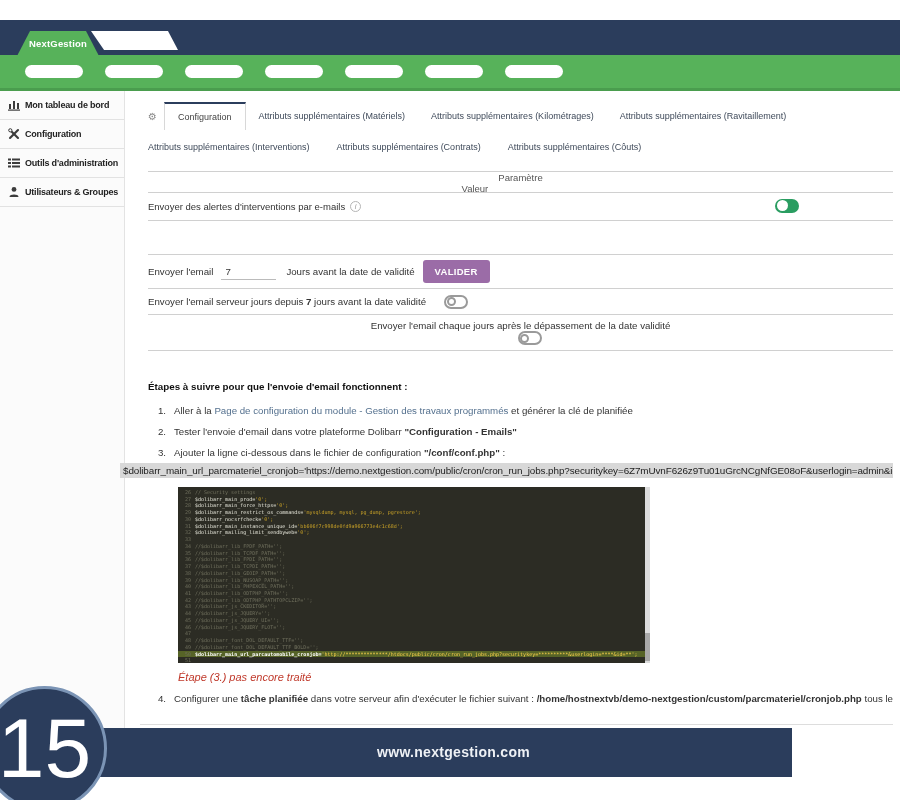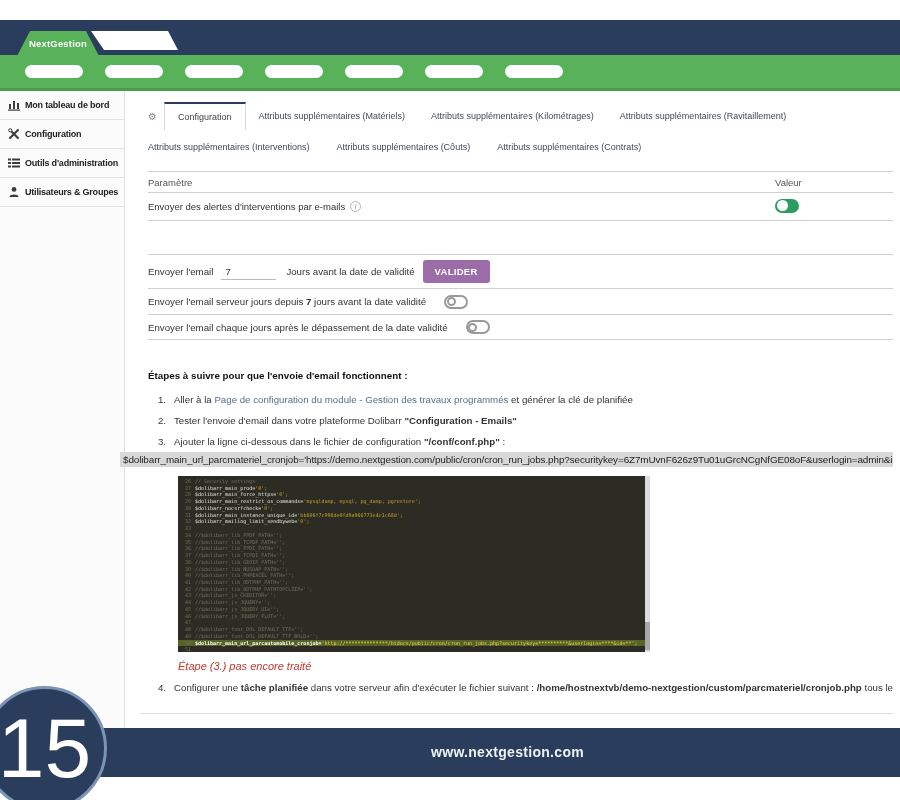--- a/index.html
+++ b/index.html
@@ -37,38 +37,38 @@
   .tabrow1{margin-top:11px;display:flex;align-items:center;}
   .tabicon{font-family:"DejaVu Sans",sans-serif;font-size:10px;color:#8a8a8a;margin-right:7px;}
   .tab{font-size:9px;color:#3f4a5a;padding:8px 13px;cursor:pointer;white-space:nowrap;}
   .tab.active{background:#fff;border:1px solid #d8d8d8;border-top:2px solid var(--navy);
     border-bottom:none;color:#444;}
   .tabrow2{margin-top:6px;display:flex;}
   .tabrow2 .tab{padding:6px 0;margin-right:27px;}
 
   .table{margin-top:13px;}
   .thead{display:flex;border-top:1px solid #d0d0d0;border-bottom:1px solid #d0d0d0;
-    height:22px;align-items:center;color:#555;font-size:9.5px;}
+    height:22px;align-items:center;color:#555;font-size:9.5px;flex-direction:column;}
   .trow{display:flex;height:28px;align-items:center;border-bottom:1px solid #d0d0d0;font-size:9.5px;color:#333;}
   .cell-l{flex:1;display:flex;align-items:center;gap:5px;}
   .cell-r{width:118px;}
   .info{display:inline-flex;width:11px;height:11px;border:1px solid #b5b5b5;border-radius:50%;
     color:#9a9a9a;font-size:7.5px;align-items:center;justify-content:center;font-style:italic;}
 
   .toggle{width:24px;height:14px;border-radius:8px;position:relative;cursor:pointer;display:inline-block;}
   .toggle.on{background:var(--toggle-green);}
   .toggle.on .knob{position:absolute;left:1.5px;top:1.5px;width:11px;height:11px;border-radius:50%;background:#fff;}
   .toggle.off{border:2px solid #9a9a9a;background:#fff;}
   .toggle.off .knob{position:absolute;left:0.5px;top:0.5px;width:9px;height:9px;border-radius:50%;
     border:2px solid #9a9a9a;background:#fff;}
 
   .formrows{margin-top:33px;}
   .frow{display:flex;align-items:center;border-top:1px solid #d0d0d0;padding:5px 0;min-height:26px;
     font-size:9.7px;color:#333;}
-  .frow:last-child{border-bottom:1px solid #d0d0d0;}
+  .frow:last-child{border-bottom:1px solid #d0d0d0;flex-direction:column;}
   .days-input{width:55px;border:none;border-bottom:1px solid #bbb;background:transparent;
     font-size:9.7px;color:#333;margin:0 10px 0 8px;padding:2px 4px;outline:none;font-family:inherit;}
   .btn-valider{background:var(--purple);color:#fff;border:none;border-radius:3px;
     font-size:9.5px;font-weight:700;padding:6px 12px;margin-left:8px;cursor:pointer;letter-spacing:.3px;
     font-family:inherit;}
   .frow .toggle{margin-left:18px;}
   b.inline7{font-weight:700;}
 
   .steps-heading{margin-top:30px;font-size:9.8px;font-weight:700;color:#111;}
   .steps{margin-top:13px;font-size:9.7px;color:#333;}
@@ -91,21 +91,21 @@
   .cl.hl .cname{color:#fff;font-weight:700;}
   .cl.hl .cval{color:#ffd34d;}
   .codescroll{position:absolute;right:0;top:0;bottom:0;width:5px;background:#dcdcdc;}
   .codescroll .thumb{position:absolute;bottom:2px;left:0;width:5px;height:28px;background:#a8a8a8;}
 
   .step-note{margin:8px 0 0 30px;color:var(--red);font-style:italic;font-size:11px;}
 
   .bottom-rule{margin:20px 0 0 -8px;border-top:1px solid #ddd;}
 
   
-  .footer{position:absolute;left:0;top:728px;width:900px;height:49px;background:var(--navy);}
+  .footer{position:absolute;left:0;top:728px;width:792px;height:49px;background:var(--navy);}
   .footer .ftext{display:block;text-align:center;padding-left:115px;line-height:49px;
     color:#eef1f5;font-size:14px;font-weight:700;letter-spacing:.3px;}
 
   .badge{position:absolute;left:-18px;top:686px;width:125px;height:125px;border-radius:50%;
     background:var(--navy);border:3px solid #7b94b5;z-index:10;
     display:flex;align-items:center;justify-content:center;color:#fff;font-size:84px;}
 </style>
 </head>
 <body>
 
@@ -165,22 +165,22 @@
 
   <div class="tabrow1">
     <span class="tabicon">⚙</span>
     <div class="tab active">Configuration</div>
     <div class="tab">Attributs supplémentaires (Matériels)</div>
     <div class="tab">Attributs supplémentaires (Kilométrages)</div>
     <div class="tab">Attributs supplémentaires (Ravitaillement)</div>
   </div>
   <div class="tabrow2">
     <div class="tab">Attributs supplémentaires (Interventions)</div>
+    <div class="tab">Attributs supplémentaires (Contrats)</div>
     <div class="tab">Attributs supplémentaires (Côuts)</div>
-    <div class="tab">Attributs supplémentaires (Contrats)</div>
   </div>
 
   <div class="table">
     <div class="thead">
       <div class="cell-l">Paramètre</div>
       <div class="cell-r">Valeur</div>
     </div>
     <div class="trow">
       <div class="cell-l">
         <span>Envoyer des alertes d'interventions par e-mails</span>

